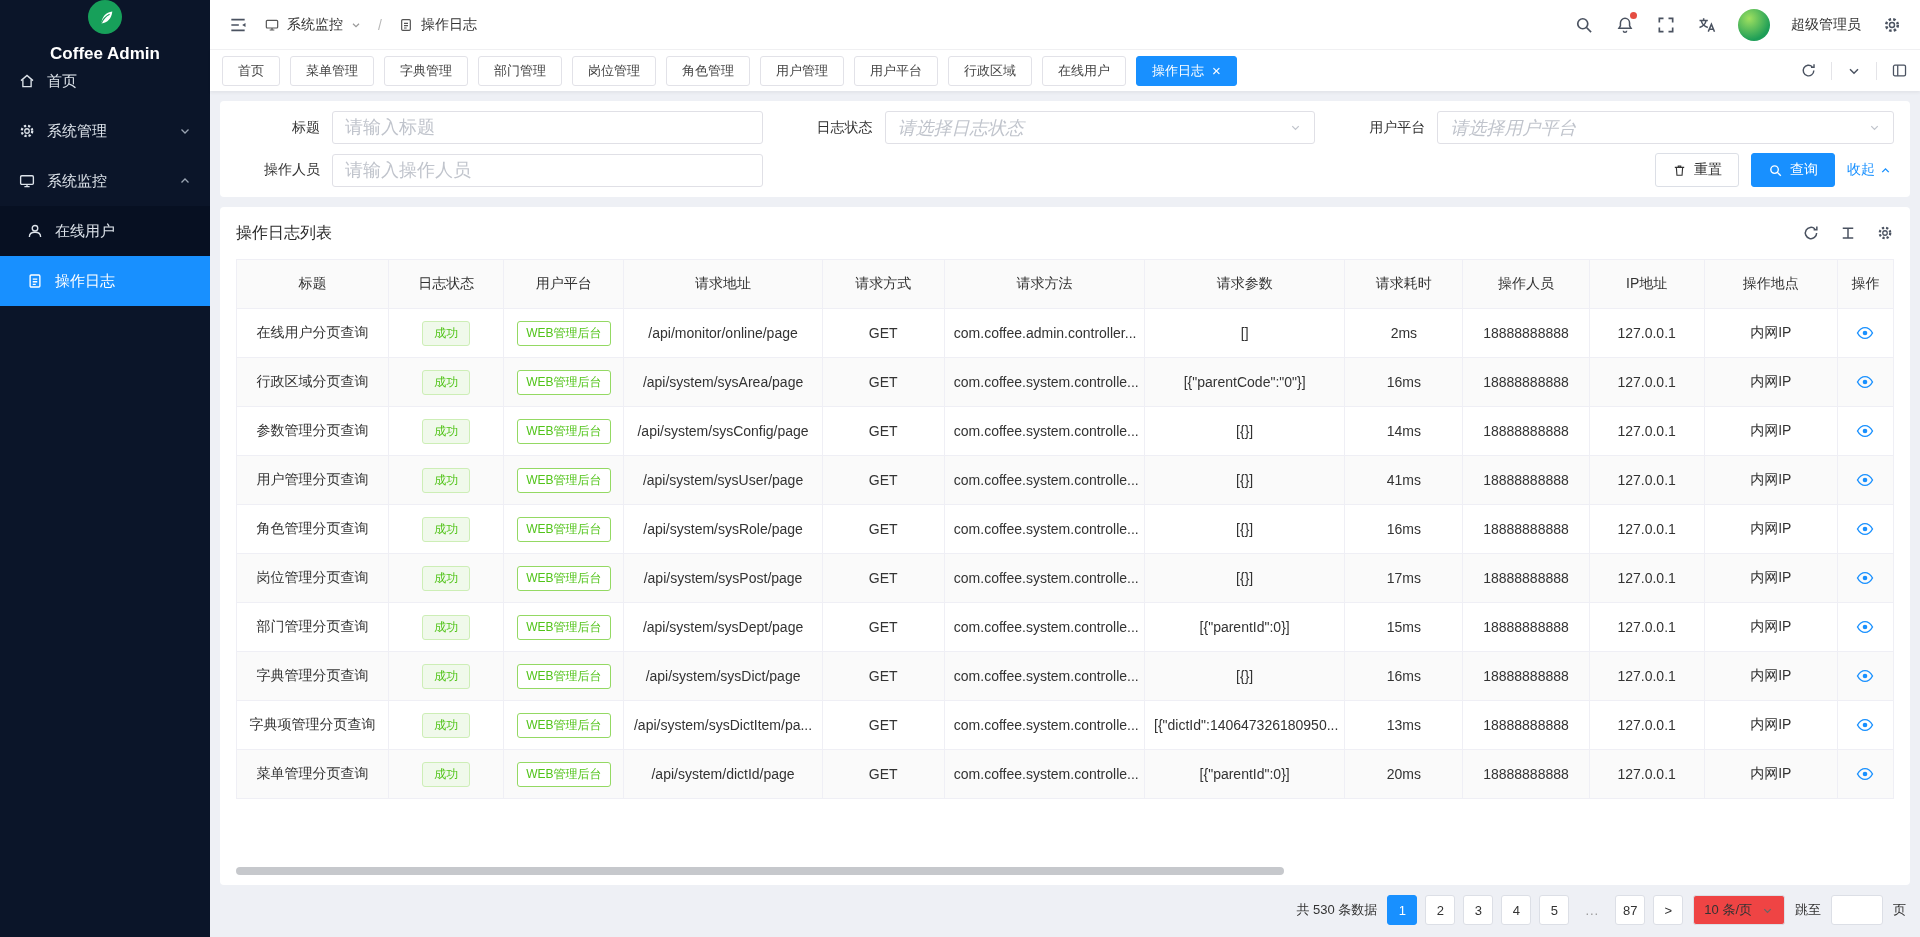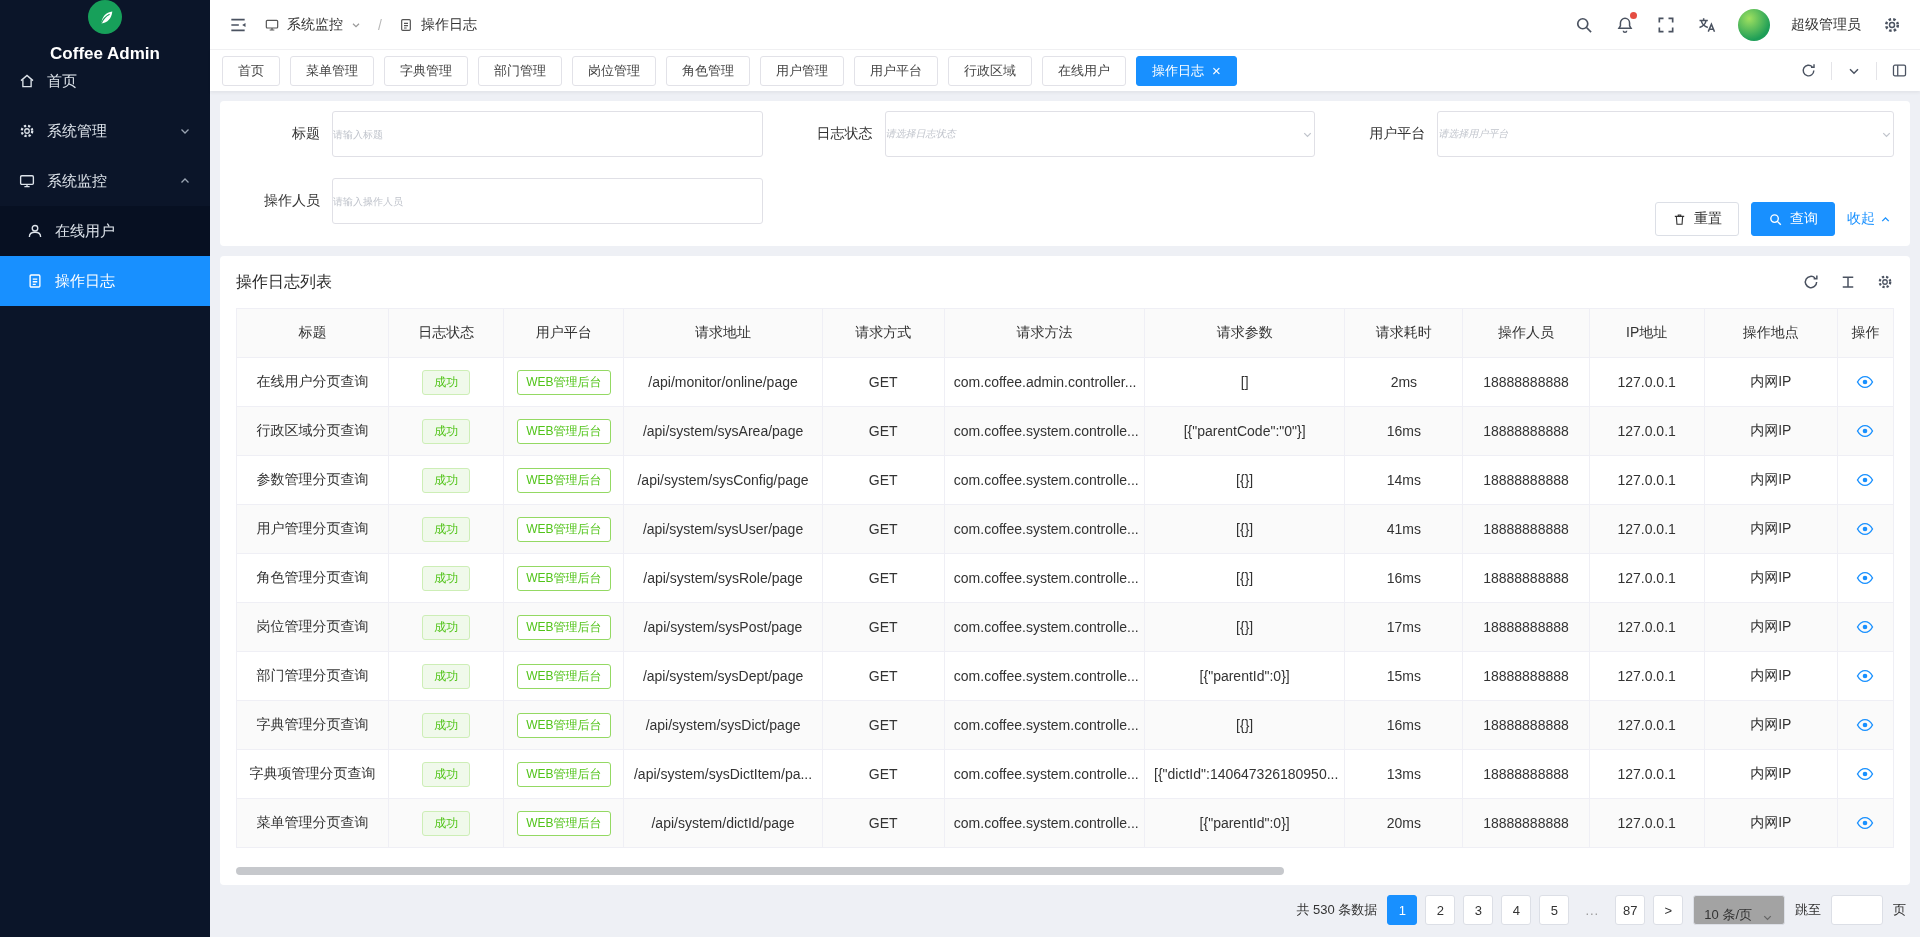--- a/index.html
+++ b/index.html
@@ -45,26 +45,26 @@
   .tool-divider { width:1px; height:18px; background:#e4e4e8; }
 
   
   .content { flex:1; padding:10px; display:flex; flex-direction:column; gap:10px; min-height:0; }
 
   .filter-card { background:#fff; border-radius:4px; padding:10px 16px; }
   .filter-row { display:flex; align-items:center; }
   .filter-row + .filter-row { margin-top:9px; }
   .f-item { display:flex; align-items:center; width:33.33%; padding-right:26px; }
   .f-label { width:96px; min-width:96px; text-align:right; padding-right:12px; font-size:14px; color:#333; }
-  .f-control { flex:1; height:46px; border:1px solid #e0e0e6; border-radius:3px; display:flex; align-items:center; padding:0 0; font-size:10px; background:#fff; outline:none; }
+  .f-control { flex:1; height:33px; border:1px solid #e0e0e6; border-radius:3px; display:flex; align-items:center; padding:0 12px; font-size:18px; background:#fff; outline:none; }
   input.f-control { color:#333; width:100%; }
   input::placeholder { color:#c0c4cc; }
   .f-select { justify-content:space-between; color:#c0c4cc; cursor:pointer;font-style:italic; }
   .sel-chevron { width:13px; height:13px; display:inline-flex; color:#c0c4cc; }
-  .filter-actions { margin-left:auto; display:flex; align-items:center; gap:12px; padding-right:2px;margin-top:36px; }
+  .filter-actions { margin-left:auto; display:flex; align-items:center; gap:12px; padding-right:2px; }
   .btn { height:34px; display:inline-flex; align-items:center; gap:7px; padding:0 16px; border-radius:3px; font-size:14px; cursor:pointer; border:1px solid #dcdfe6; background:#fff; color:#333; }
   .btn .sm-icon { width:15px; height:15px; color:inherit; }
   .btn-primary { background:#1890ff; border-color:#1890ff; color:#fff; }
   .link-collapse { color:#1890ff; font-size:14px; display:inline-flex; align-items:center; gap:4px; cursor:pointer; }
   .link-collapse .sm-icon { width:13px; height:13px; color:#1890ff; }
 
   
   .table-card { background:#fff; border-radius:4px; flex:1; display:flex; flex-direction:column; padding:0 16px 14px; position:relative; min-height:0; overflow:hidden; }
   .card-head { height:52px; min-height:52px; display:flex; align-items:center; }
   .card-title { font-size:16px; color:#2b2b2b; }
@@ -82,21 +82,21 @@
   .eye { color:#1890ff; width:18px; height:18px; display:inline-flex; cursor:pointer; vertical-align:middle; }
   .eye svg { width:100%; height:100%; }
   .hscroll { position:absolute; left:16px; bottom:10px; width:62%; height:8px; border-radius:4px; background:#c6c8cc; cursor:pointer; }
 
   
   .pagination { display:flex; align-items:center; justify-content:flex-end; gap:10px; font-size:13px; color:#333; padding:0 4px 2px; }
   .page-list { display:flex; align-items:center; gap:8px; }
   .page-btn { min-width:30px; height:30px; display:flex; align-items:center; justify-content:center; border:1px solid #dcdfe6; border-radius:3px; background:#fff; font-size:13px; cursor:pointer; padding:0 6px; }
   .page-active { background:#1890ff; border-color:#1890ff; color:#fff; }
   .page-ellipsis { border:none; background:transparent; color:#999; cursor:default; letter-spacing:1px; }
-  .page-size { height:30px; border:1px solid #dcdfe6; border-radius:3px; display:inline-flex; align-items:flex-end; gap:9px; padding:0 10px; background:#a3a3a3; cursor:pointer; }
+  .page-size { height:30px; border:1px solid #dcdfe6; border-radius:3px; display:inline-flex; align-items:center; gap:9px; padding:0 10px; background:#ef4444; cursor:pointer; }
   .jump-input { width:52px; height:30px; border:1px solid #dcdfe6; border-radius:3px; outline:none; padding:0 6px; font-size:13px; }
 </style>
 </head>
 <body>
 
 <div class="app">
 
   <aside class="sidebar">
     <div class="logo-row">
       <span class="logo-badge">

